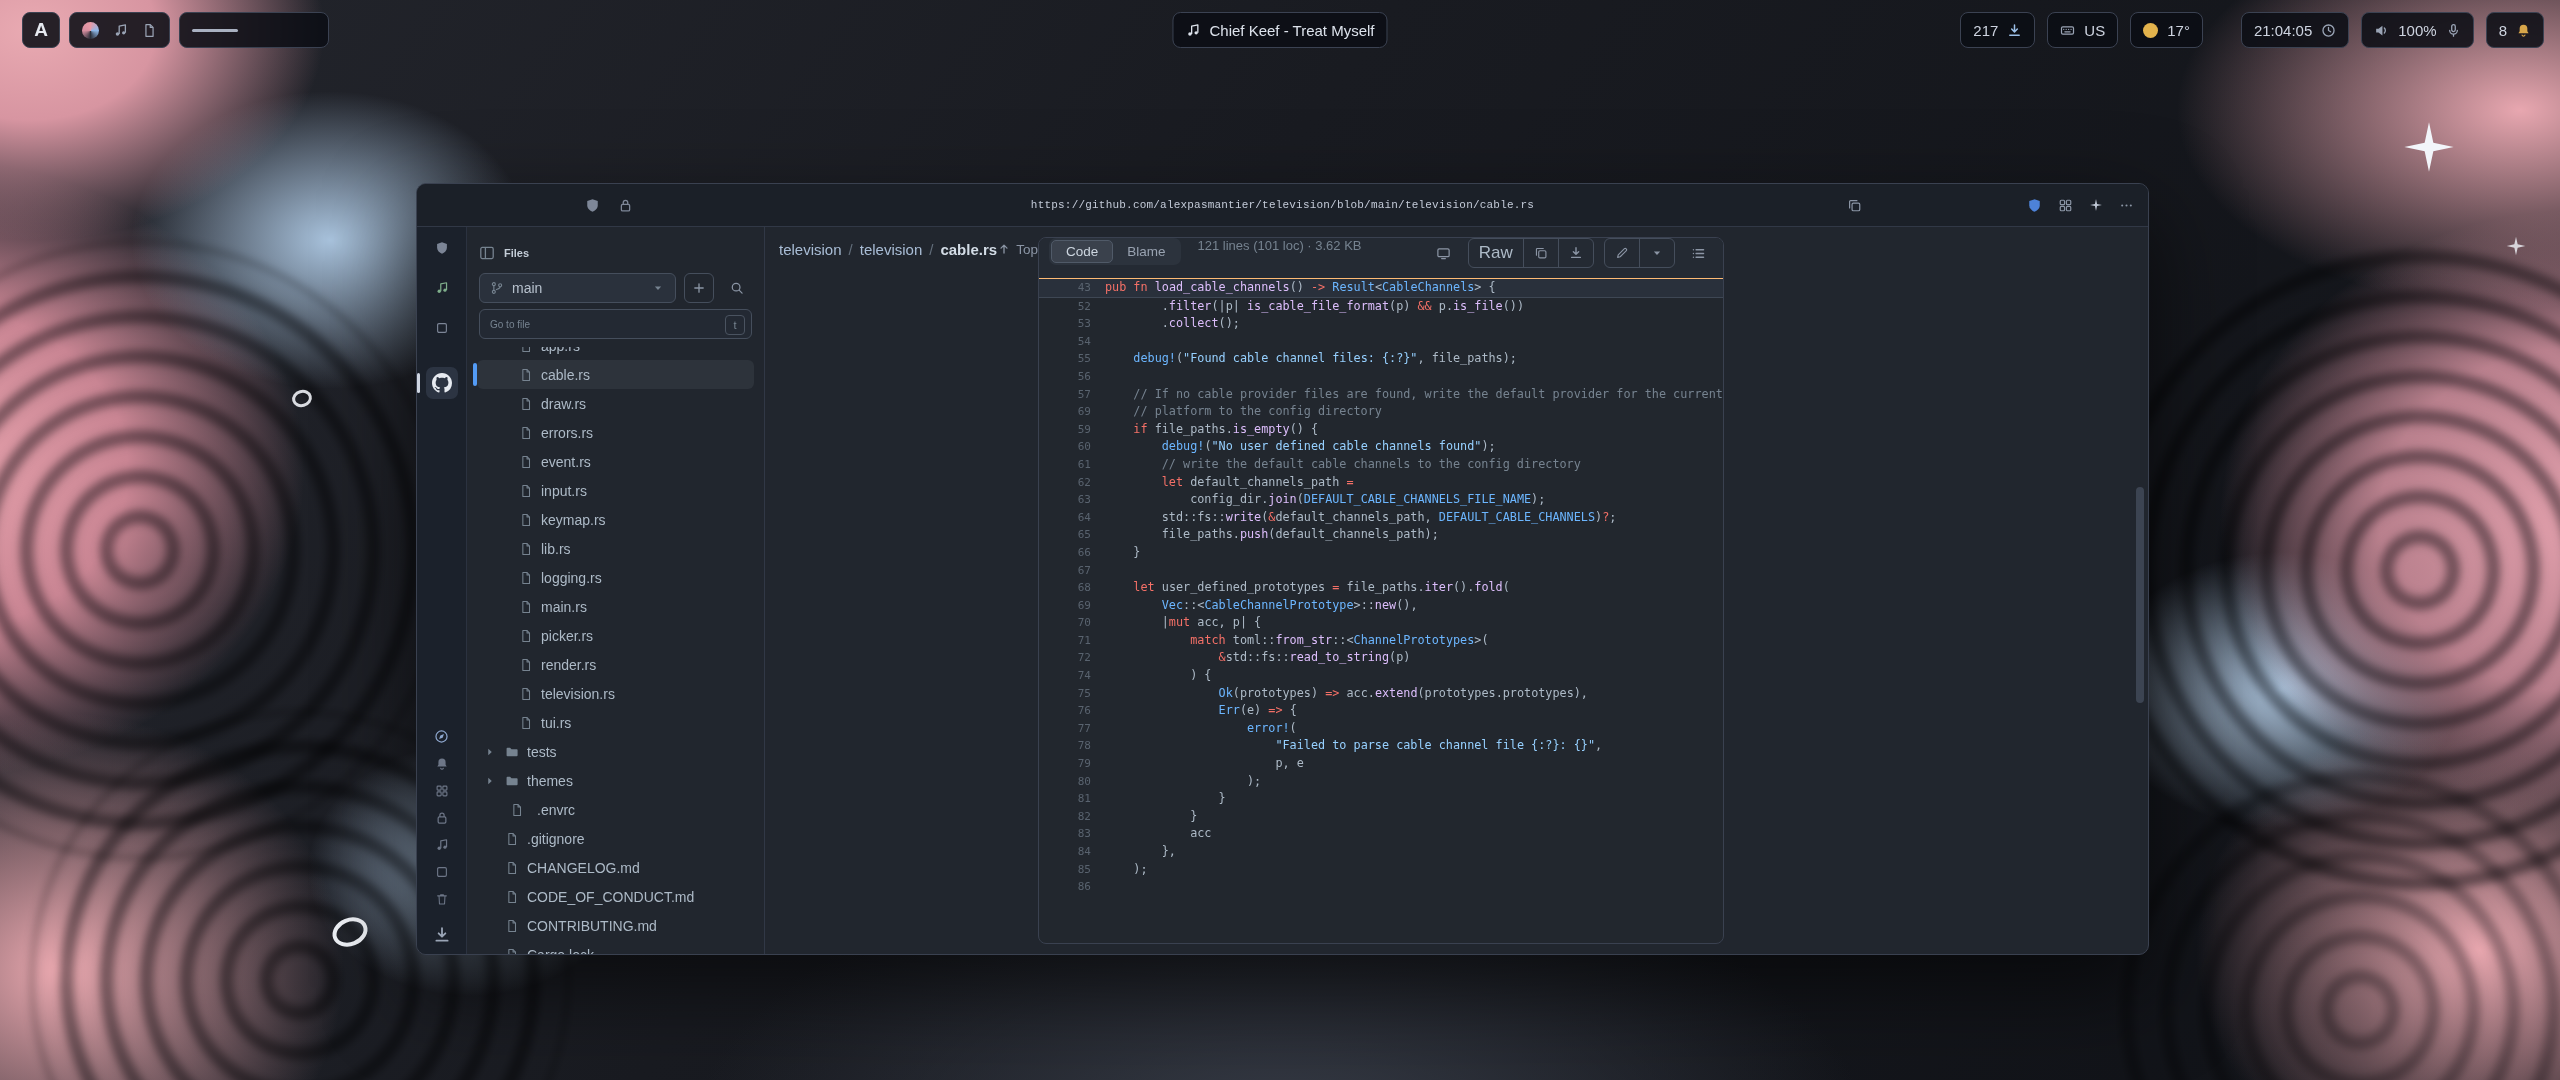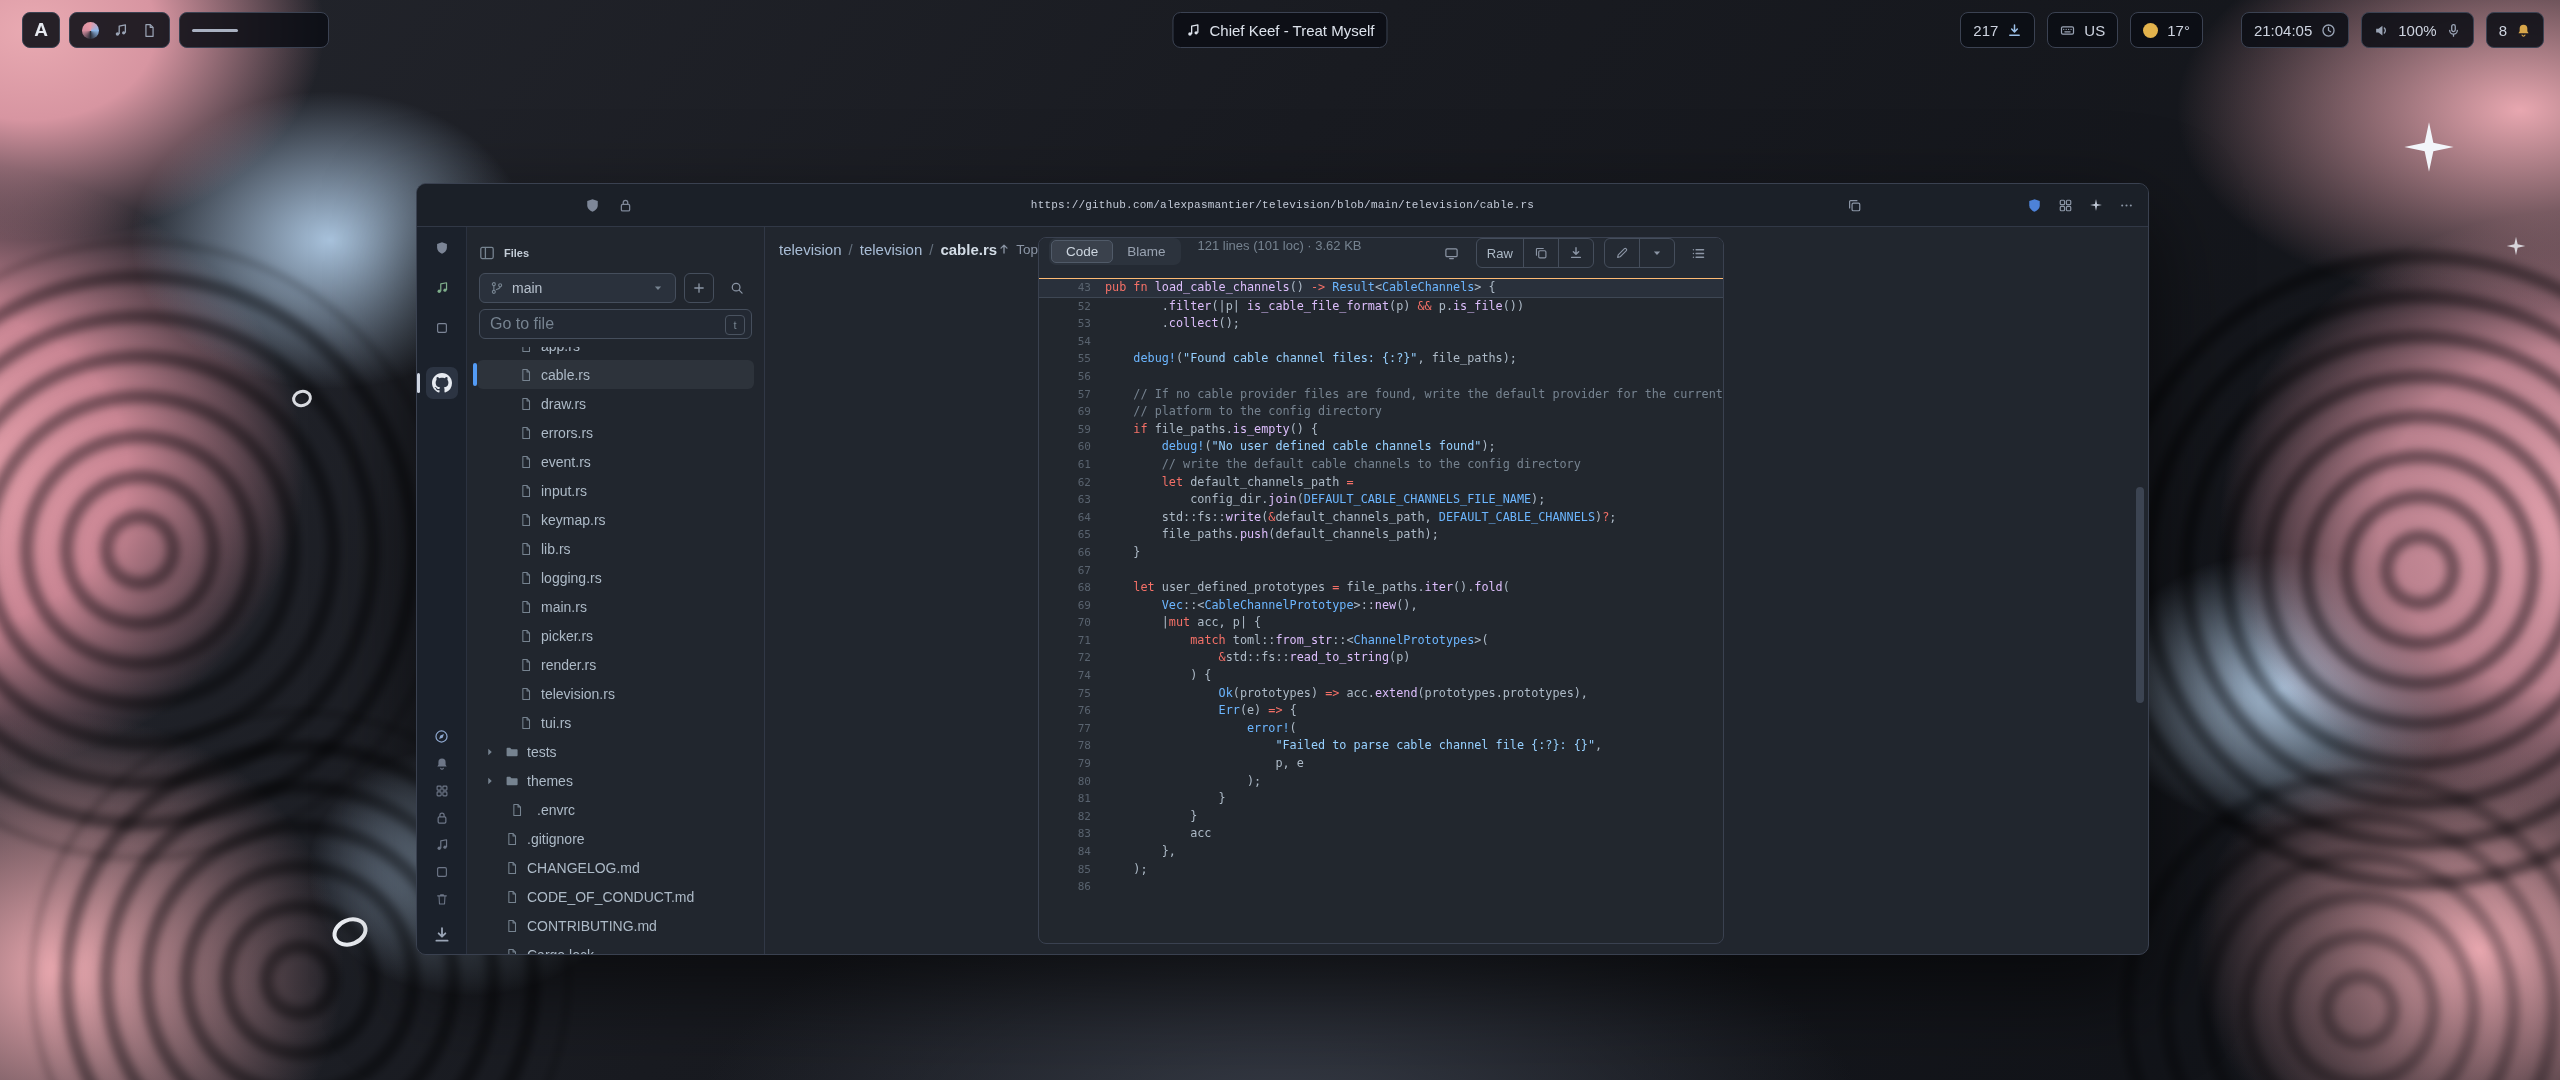--- a/index.html
+++ b/index.html
@@ -91,21 +91,21 @@
   .branch-row{display:flex;gap:8px;margin-top:6px;height:30px;}
   .branch-btn{flex:1;display:flex;align-items:center;gap:8px;background:#2a313c;border:1px solid #454e5c;
               border-radius:6px;padding:0 10px;font-size:14px;color:#b6c0cc;}
   .branch-btn .caret{margin-left:auto;color:#768390;}
   .branch-btn .ic{color:#768390;}
   .ghost-btn{width:30px;height:30px;border-radius:6px;display:flex;align-items:center;justify-content:center;
              color:#8b95a5;box-sizing:border-box;}
   .ghost-btn.boxed{border:1px solid #454e5c;}
   .goto-wrap{position:relative;margin-top:6px;}
   .goto{width:100%;height:30px;background:#232933;border:1px solid #454e5c;border-radius:6px;color:#adbac7;
-        font-size:16px;padding:0 32px 0 10px;box-sizing:border-box;font-family:inherit;outline:none;}
+        font-size:10px;padding:0 32px 0 10px;box-sizing:border-box;font-family:inherit;outline:none;}
   .goto::placeholder{color:#768390;}
   .key-badge{position:absolute;right:7px;top:6px;width:18px;height:18px;border:1px solid #4a5360;border-radius:4px;
              font-size:11px;color:#768390;display:flex;align-items:center;justify-content:center;}
   .tree-wrap{flex:1;overflow:hidden;margin:8px -8px 0;position:relative;}
   .tree{margin-top:-16px;}
   .tree-row{height:29px;display:flex;align-items:center;gap:8px;margin:0 6px;border-radius:6px;
             font-size:14px;color:#adbac7;position:relative;box-sizing:border-box;}
   .tree-row .ic{color:#768390;}
   .tree-row .sp{width:14px;flex:none;}
   .tree-row.active{background:#2d333b;}
@@ -122,21 +122,21 @@
   .top-link{margin-left:auto;display:flex;align-items:center;gap:5px;color:#8b95a5;font-size:13.5px;}
   .codebox{border:1px solid #3a4150;border-radius:8px;margin-top:4px;overflow:hidden;background:#22272e;}
   .cb-header{height:40px;display:flex;align-items:flex-start;background:#242a33;border-bottom:1px solid #fdba74;
              padding:0 10px;}
   .seg{display:flex;background:#2c333d;border-radius:7px;padding:2px;font-size:13.5px;}
   .seg .on{background:#3a414c;border:1px solid #505a68;border-radius:5px;padding:3px 14px;color:#cdd6e0;}
   .seg .off{padding:4px 14px;color:#99a3b1;}
   .meta{margin-left:16px;color:#768390;font-size:13px;}
   .cb-actions{margin-left:auto;display:flex;align-items:center;gap:10px;}
   .grp{display:flex;border:1px solid #454e5c;border-radius:6px;overflow:hidden;}
-  .cell{height:28px;display:flex;align-items:center;padding:0 10px;font-size:13px;color:#adbac7;box-sizing:border-box;}
+  .cell{height:28px;display:flex;align-items:center;padding:0 10px;font-size:17px;color:#adbac7;box-sizing:border-box;}
   .cell+.cell{border-left:1px solid #454e5c;}
   .cell .ic{color:#8b95a5;}
   .iconbtn{width:28px;height:28px;display:flex;align-items:center;justify-content:center;color:#8b95a5;}
   .sticky-line{background:#29303b;border-bottom:1px solid #3e4754;}
   .crow{display:flex;align-items:flex-start;height:17.6px;}
   .ln{flex:0 0 52px;text-align:right;padding-right:14px;color:#59636f;
       font:11px/17.6px "DejaVu Sans Mono",monospace;}
   .lc{white-space:pre;font:11.8px/17.6px "DejaVu Sans Mono",monospace;color:#adbac7;}
   .tk-k{color:#f47067;} .tk-f{color:#dcbdfb;} .tk-t{color:#6cb6ff;} .tk-c{color:#6cb6ff;}
   .tk-m{color:#6cb6ff;} .tk-s{color:#96d0ff;} .tk-cm{color:#768390;}

